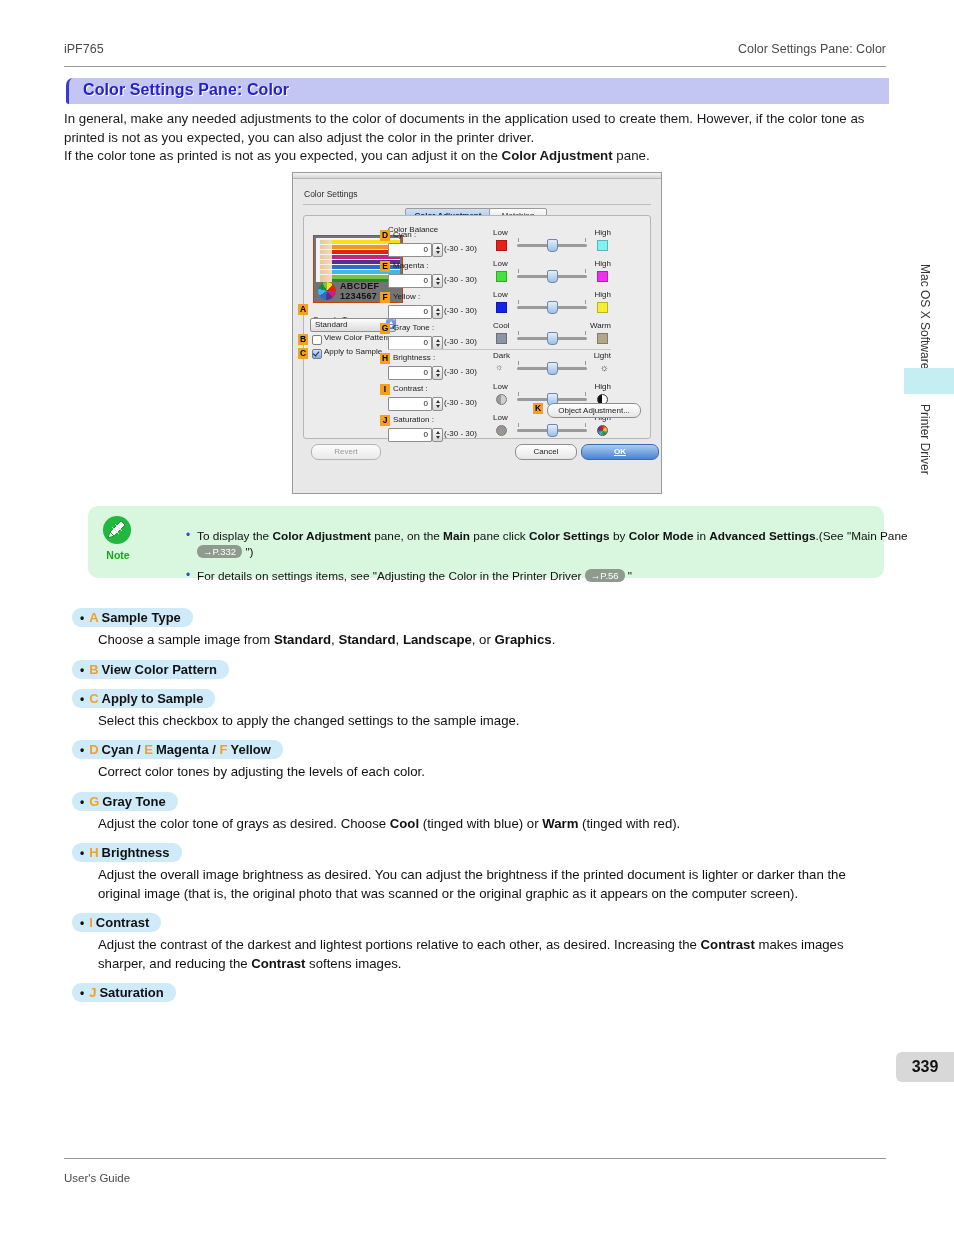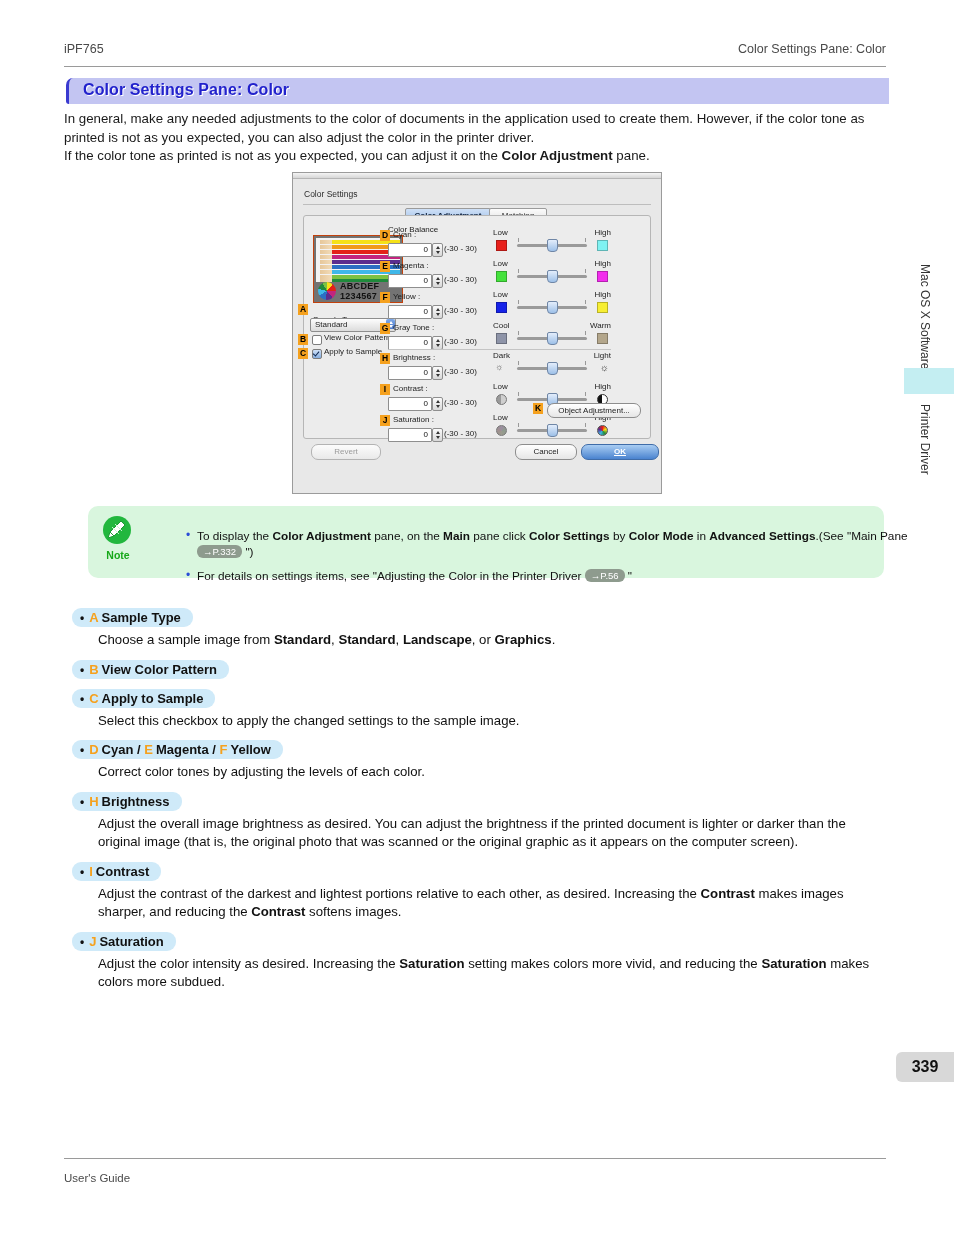--- a/index.html
+++ b/index.html
@@ -403,34 +403,37 @@
     <div class="item">
       <div class="item-head"><span class="bullet">•</span><span class="ltr">C</span><span>Apply to Sample</span></div>
       <div class="item-body">Select this checkbox to apply the changed settings to the sample image.</div>
     </div>
 
     <div class="item">
       <div class="item-head"><span class="bullet">•</span><span class="ltr">D</span><span>Cyan /</span>&nbsp;<span class="ltr">E</span><span>Magenta /</span>&nbsp;<span class="ltr">F</span><span>Yellow</span></div>
       <div class="item-body">Correct color tones by adjusting the levels of each color.</div>
     </div>
 
+    <div class="item">
+      <div class="item-head"><span class="bullet">•</span><span class="ltr">G</span><span>Gray Tone</span></div>
+      <div class="item-body"><span>Adjust the color tone of grays as desired. Choose </span><b>Cool</b><span> (tinged with blue) or </span><b>Warm</b><span> (tinged with red).</span></div>
+    </div>
 
     <div class="item">
       <div class="item-head"><span class="bullet">•</span><span class="ltr">H</span><span>Brightness</span></div>
       <div class="item-body">Adjust the overall image brightness as desired. You can adjust the brightness if the printed document is lighter or darker than the original image (that is, the original photo that was scanned or the original graphic as it appears on the computer screen).</div>
     </div>
 
     <div class="item">
       <div class="item-head"><span class="bullet">•</span><span class="ltr">I</span><span>Contrast</span></div>
       <div class="item-body"><span>Adjust the contrast of the darkest and lightest portions relative to each other, as desired. Increasing the </span><b>Contrast</b><span> makes images sharper, and reducing the </span><b>Contrast</b><span> softens images.</span></div>
     </div>
 
     <div class="item">
       <div class="item-head"><span class="bullet">•</span><span class="ltr">J</span><span>Saturation</span></div>
-      <div class="item-body"><span>Adjust the color intensity as desired. Increasing the </span><b>Saturation</b><span> setting makes colors more vivid, and reducing the </span><b>Saturation</b><span> makes colors more subdued.</span></div>
     </div>
 
   </div>
 
   <div class="sidetab side1">Mac OS X Software</div>
   <div class="sidehl"></div>
   <div class="sidetab side2">Printer Driver</div>
   <div class="pagenum">339</div>
 
   <div class="foot-rule"></div>

